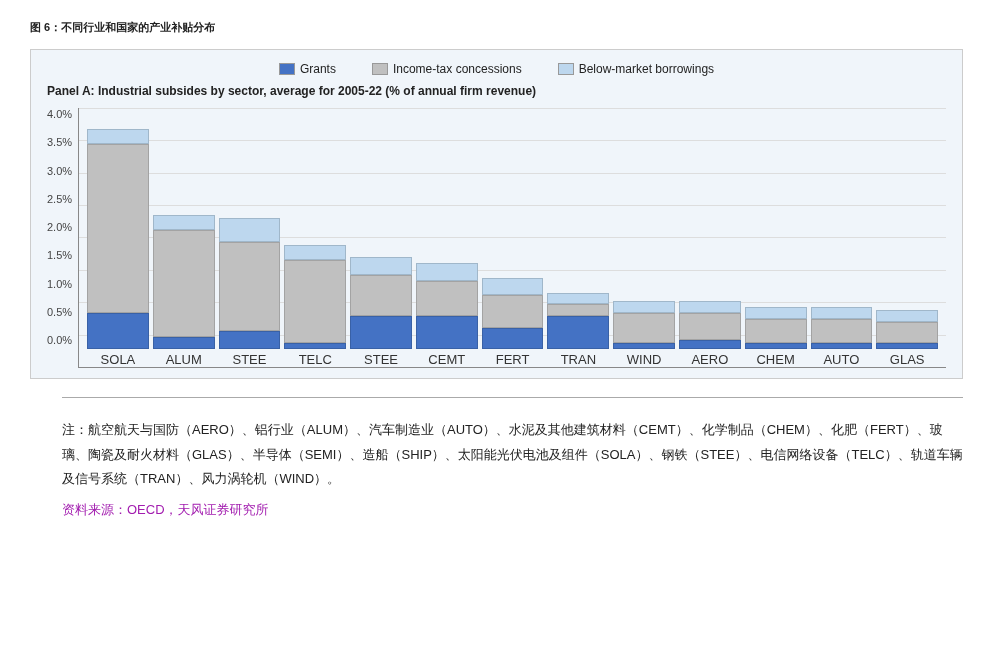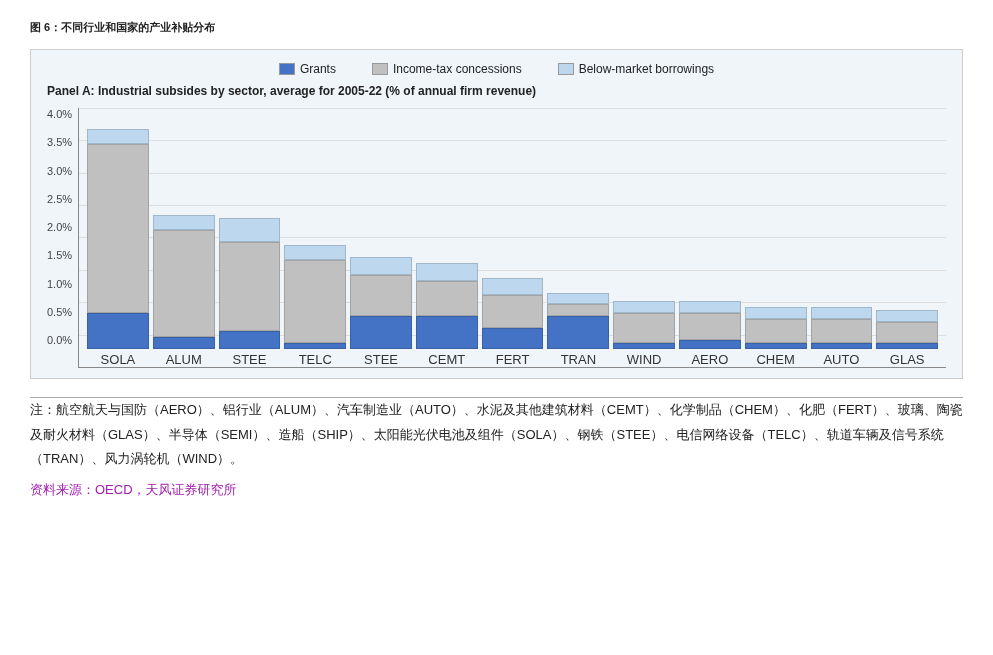--- a/index.html
+++ b/index.html
@@ -99,24 +99,25 @@
     }
     .bar-label {
       font-size: 13px;
       color: #333;
       margin-top: 3px;
       text-align: center;
       white-space: nowrap;
     }
     .notes-section {
       border-top: 1.5px solid #aaa;
-      padding-top: 0;
+      padding-top: 20px;
       font-size: 13px;
       line-height: 1.9;
       color: #222;
+      margin-left: 32px;
     }
     .source-line {
       font-size: 13px;
       margin-top: 6px;
       color: #a21caf;
     }
   </style>
 </head>
 <body>
 

